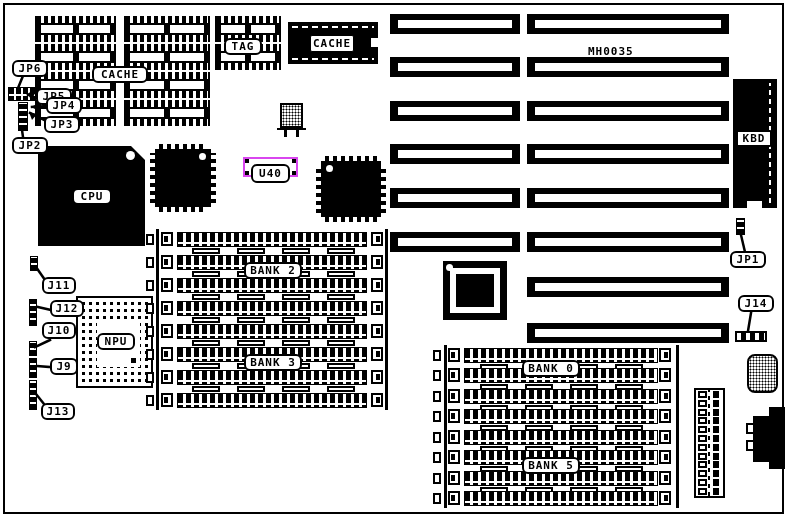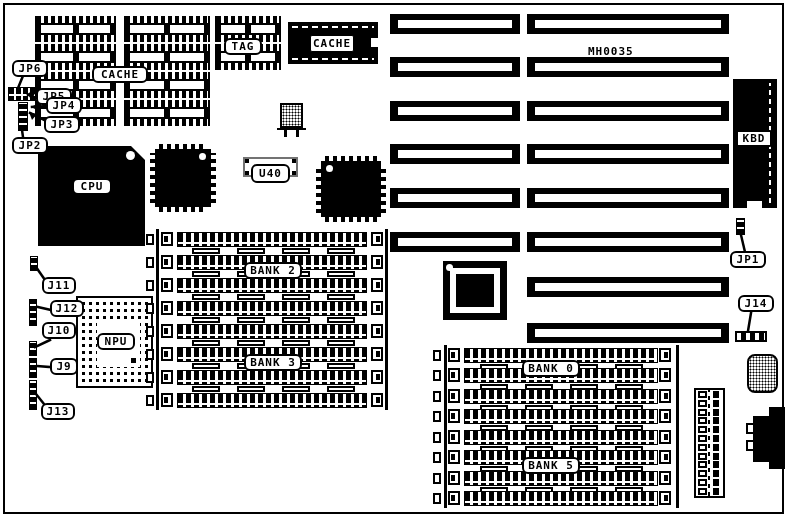--- a/index.html
+++ b/index.html
@@ -73,31 +73,31 @@
     <div class="g" style="left:4px;top:36px;width:82px;height:2px;background:repeating-linear-gradient(90deg,#fff 0 6px,rgba(0,0,0,0) 6px 10px)"></div>
     <div class="g wht" style="left:83px;top:16px;width:7px;height:9px"></div>
   </div>
   <div class="lab sq" style="left:310px;top:35px;width:44px;height:17px;border-width:1px;line-height:15px">CACHE</div>
 
   <div class="g stipple" style="left:280px;top:103px;width:23px;height:25px"></div>
   <div class="g blk" style="left:277px;top:128px;width:29px;height:2px"></div>
   <div class="g blk" style="left:284px;top:130px;width:3px;height:7px"></div>
   <div class="g blk" style="left:296px;top:130px;width:3px;height:7px"></div>
 
-  <div class="g" style="left:243px;top:157px;width:55px;height:20px;border:2px solid #737373">
+  <div class="g" style="left:243px;top:157px;width:55px;height:20px;border:2px solid #d946ef">
     <div class="g blk" style="left:0;top:0;width:4px;height:4px"></div>
     <div class="g blk" style="right:0;top:0;width:4px;height:4px"></div>
     <div class="g blk" style="left:0;bottom:0;width:4px;height:4px"></div>
     <div class="g blk" style="right:0;bottom:0;width:4px;height:4px"></div>
     <div class="lab" style="left:6px;top:5px;width:39px;height:19px;line-height:15px">U40</div>
   </div>
 
   <div class="g blk" style="left:38px;top:146px;width:107px;height:100px;clip-path:polygon(0 0,93px 0,107px 14px,107px 100px,0 100px)"></div>
   <div class="wdot" style="left:126px;top:151px;width:9px;height:9px"></div>
-  <div class="lab" style="left:72px;top:178px;width:40px;height:17px">CPU</div>
+  <div class="lab" style="left:72px;top:188px;width:40px;height:17px">CPU</div>
 
   <div class="g qfp" style="left:150px;top:144px;width:66px;height:68px">
     <div class="core"></div>
       <div class="pt"></div>
       <div class="pb"></div>
       <div class="pl"></div>
       <div class="pr"></div>
     <div class="wdot" style="right:10px;top:9px;width:7px;height:7px"></div>
   </div>
   <div class="g qfp" style="left:316px;top:156px;width:70px;height:66px">

